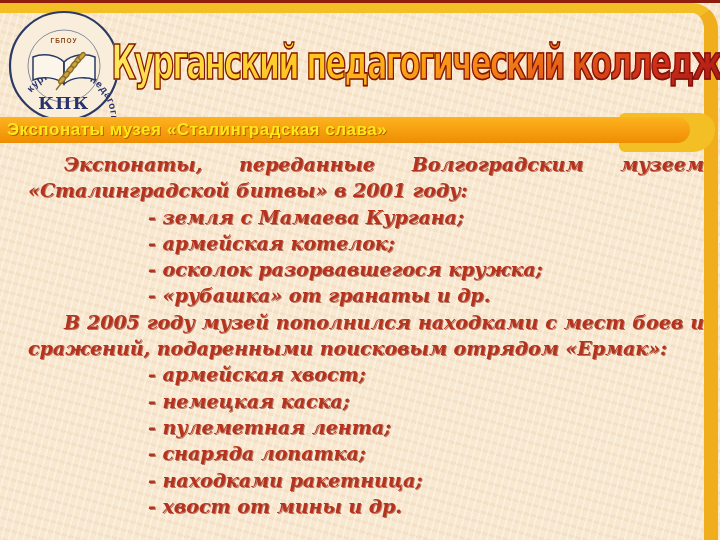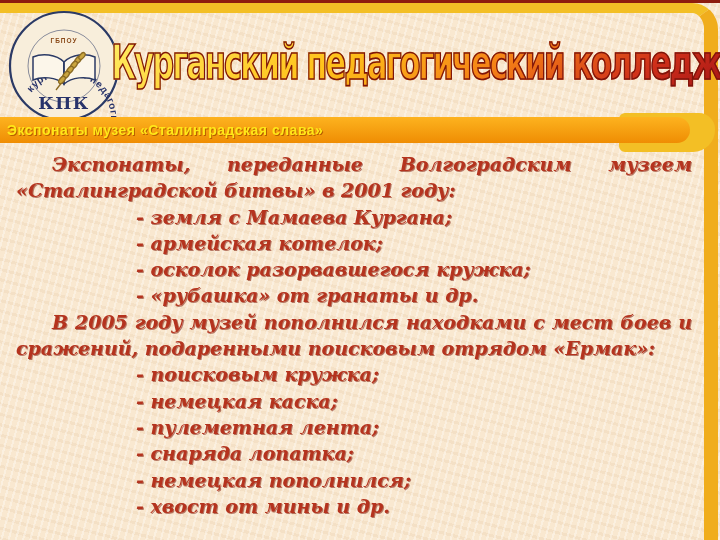--- a/index.html
+++ b/index.html
@@ -45,26 +45,26 @@
     background:#f3bf25; border-radius:6px 16px 22px 6px;
   }
   .banner{
     position:absolute; top:117px; left:0; width:690px; height:26px;
     background:linear-gradient(#fdb31f,#ef8d03);
     border-radius:0 14px 14px 0;
     display:flex; align-items:center; padding-left:7px; box-sizing:border-box;
   }
   .banner-text{
     font-family:"Liberation Sans", sans-serif; font-weight:bold;
-    font-size:14px; letter-spacing:0.5px; color:#ffe818;
+    font-size:17px; letter-spacing:0.5px; color:#ffe818;
     text-shadow:1px 1px 0 #b85f00;
   }
   
   .content{
-    position:absolute; left:16px; top:151px; width:676px;
+    position:absolute; left:28px; top:151px; width:676px;
     font-family:"DejaVu Serif", serif; font-weight:bold; font-style:italic;
     font-size:19px; line-height:26.3px; color:#b5331e;
     text-shadow:1px 1px 0 rgba(127,23,8,0.55);
   }
   .jline{ text-align:justify; text-align-last:justify; padding-left:36px; }
   .plain{ text-align:left; }
   .item{ padding-left:120px; }
 </style>
 </head>
 <body>
@@ -114,21 +114,21 @@
 
   <div class="content">
     <div class="jline">Экспонаты, переданные Волгоградским музеем</div>
     <div class="plain">«Сталинградской битвы» в 2001 году:</div>
     <div class="item">- земля с Мамаева Кургана;</div>
     <div class="item">- армейская котелок;</div>
     <div class="item">- осколок разорвавшегося кружка;</div>
     <div class="item">- «рубашка» от гранаты и др.</div>
     <div class="jline">В 2005 году музей пополнился находками с мест боев и</div>
     <div class="plain">сражений, подаренными поисковым отрядом «Ермак»:</div>
-    <div class="item">- поисковым кружка;</div>
+    <div class="item">- армейская хвост;</div>
     <div class="item">- немецкая каска;</div>
     <div class="item">- пулеметная лента;</div>
     <div class="item">- снаряда лопатка;</div>
-    <div class="item">- немецкая пополнился;</div>
+    <div class="item">- находками ракетница;</div>
     <div class="item">- хвост от мины и др.</div>
   </div>
 
 </div>
 
 </body></html>

